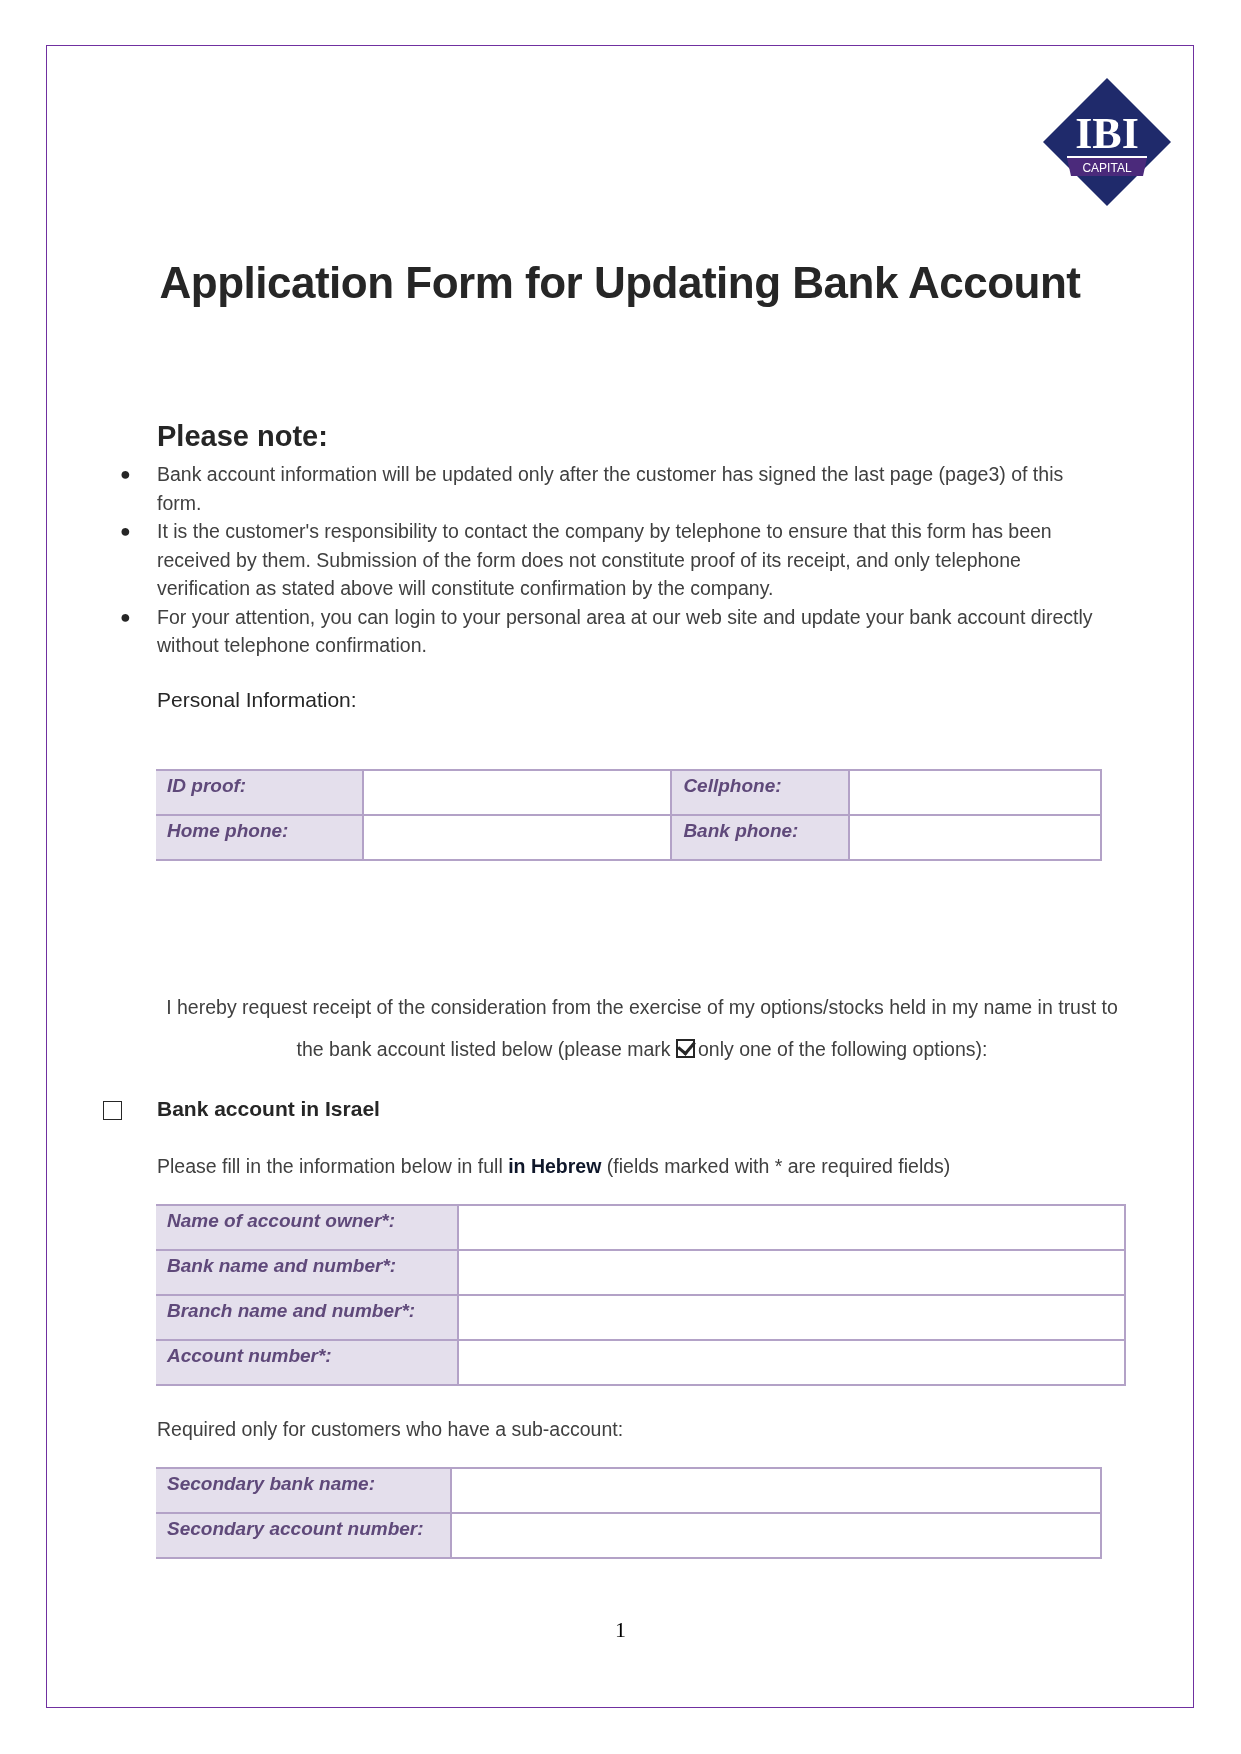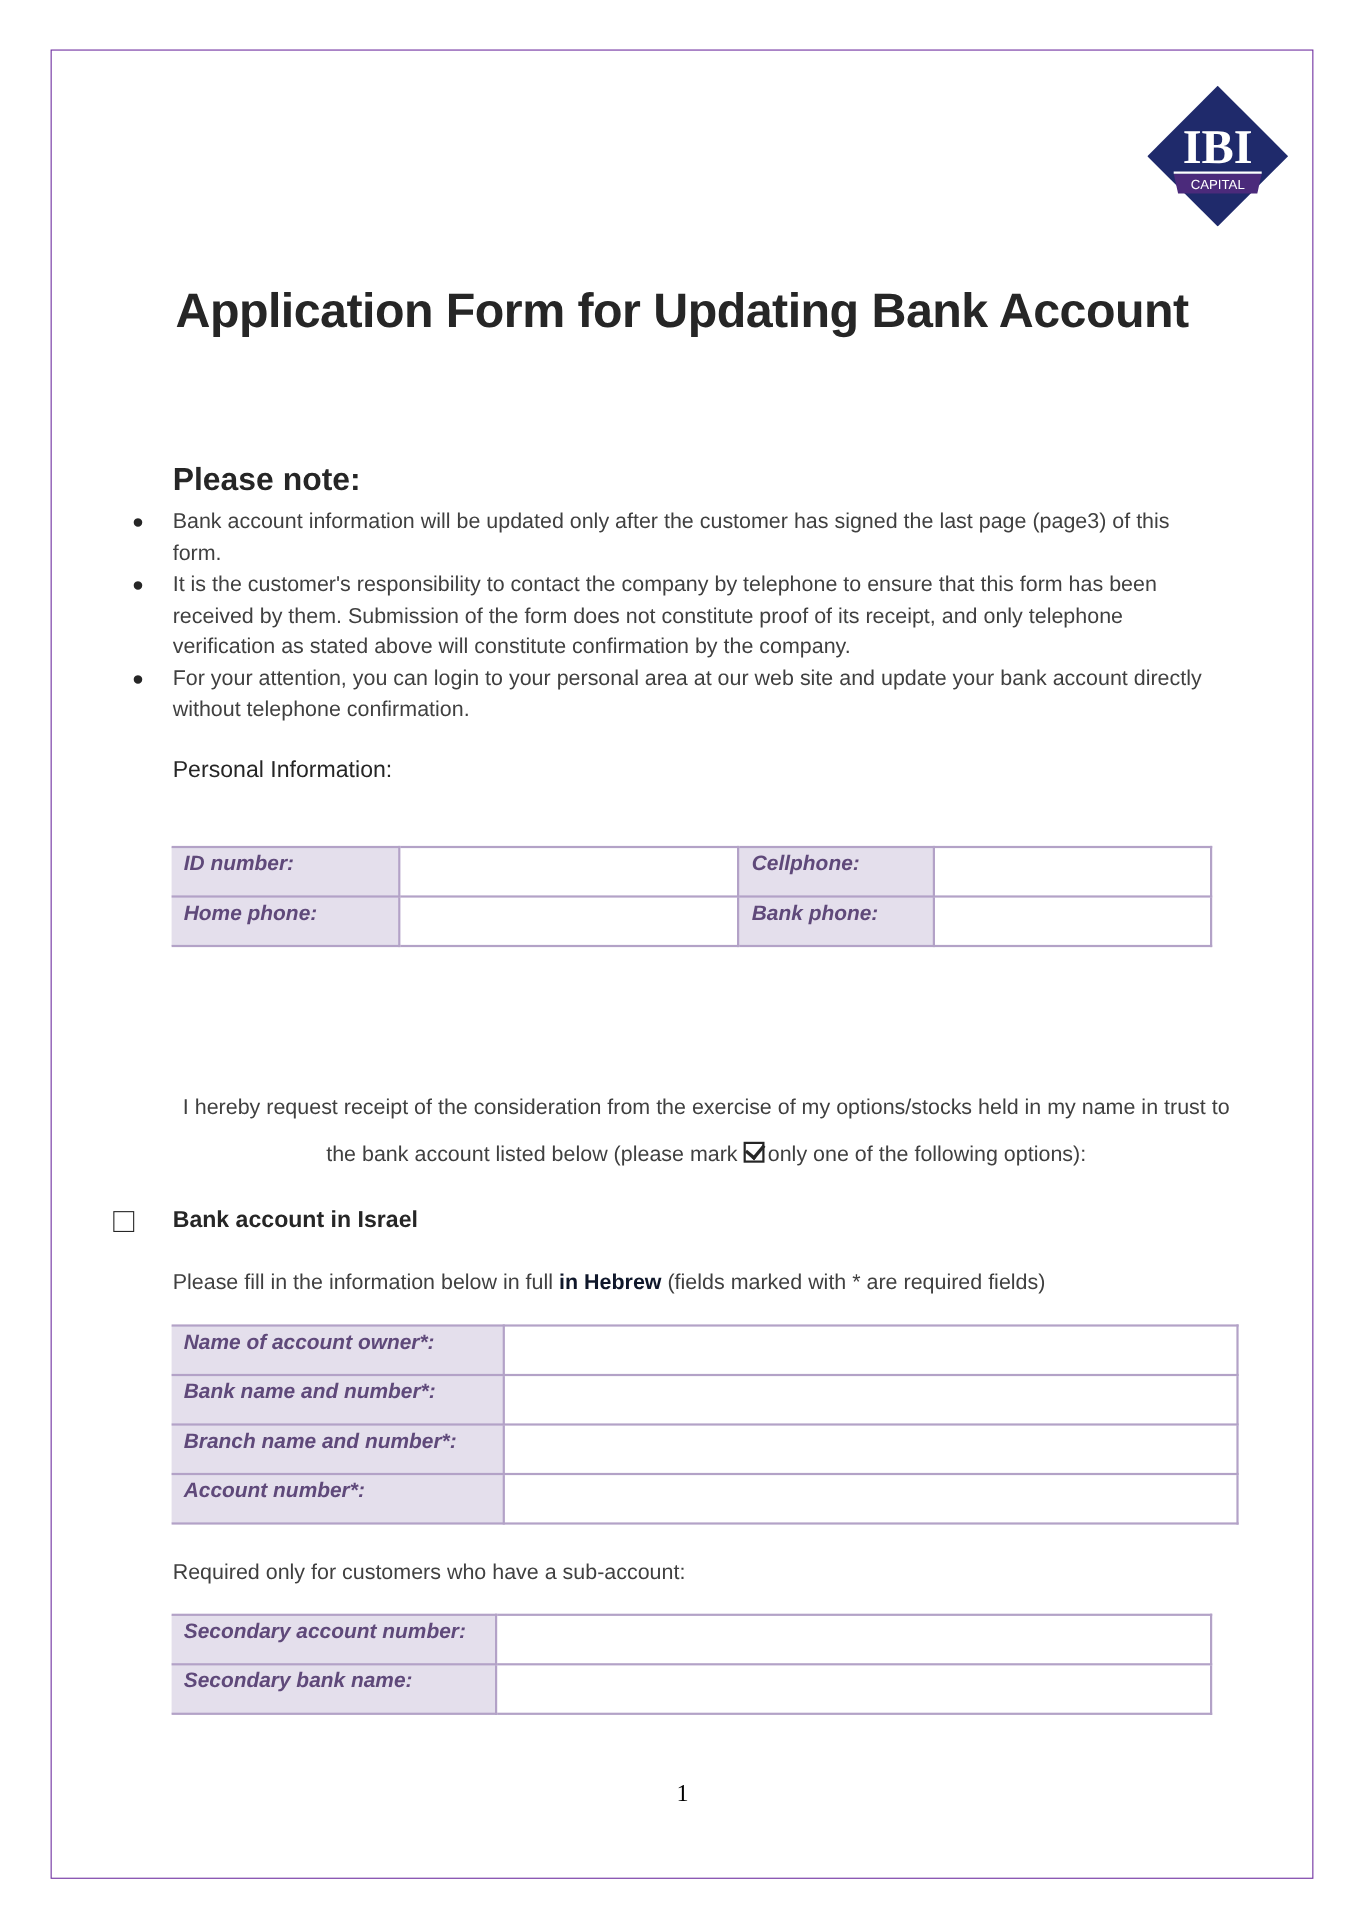--- a/index.html
+++ b/index.html
@@ -70,21 +70,21 @@
 
 <table class="form t1">
   <colgroup>
       <col style="width:207px">
       <col style="width:309px">
       <col style="width:178px">
       <col style="width:252px">
     </colgroup>
   <tbody>
   <tr>
-    <td class="lbl">ID number:</td>
+    <td class="lbl">ID proof:</td>
     <td class="val"></td>
     <td class="lbl">Cellphone:</td>
     <td class="val"></td>
   </tr>
   <tr>
     <td class="lbl">Home phone:</td>
     <td class="val"></td>
     <td class="lbl">Bank phone:</td>
     <td class="val"></td>
   </tr>
@@ -130,23 +130,23 @@
 
 <div class="para p3">Required only for customers who have a sub-account:</div>
 
 <table class="form t3">
   <colgroup>
       <col style="width:295px">
       <col style="width:651px">
     </colgroup>
   <tbody>
       <tr>
-    <td class="lbl">Secondary account number:</td>
+    <td class="lbl">Secondary bank name:</td>
     <td class="val"></td>
   </tr>
   <tr>
-    <td class="lbl">Secondary bank name:</td>
+    <td class="lbl">Secondary account number:</td>
     <td class="val"></td>
   </tr>
 </tbody>
   </table>
 
 <div class="page-number">1</div>
 
 </body></html>

